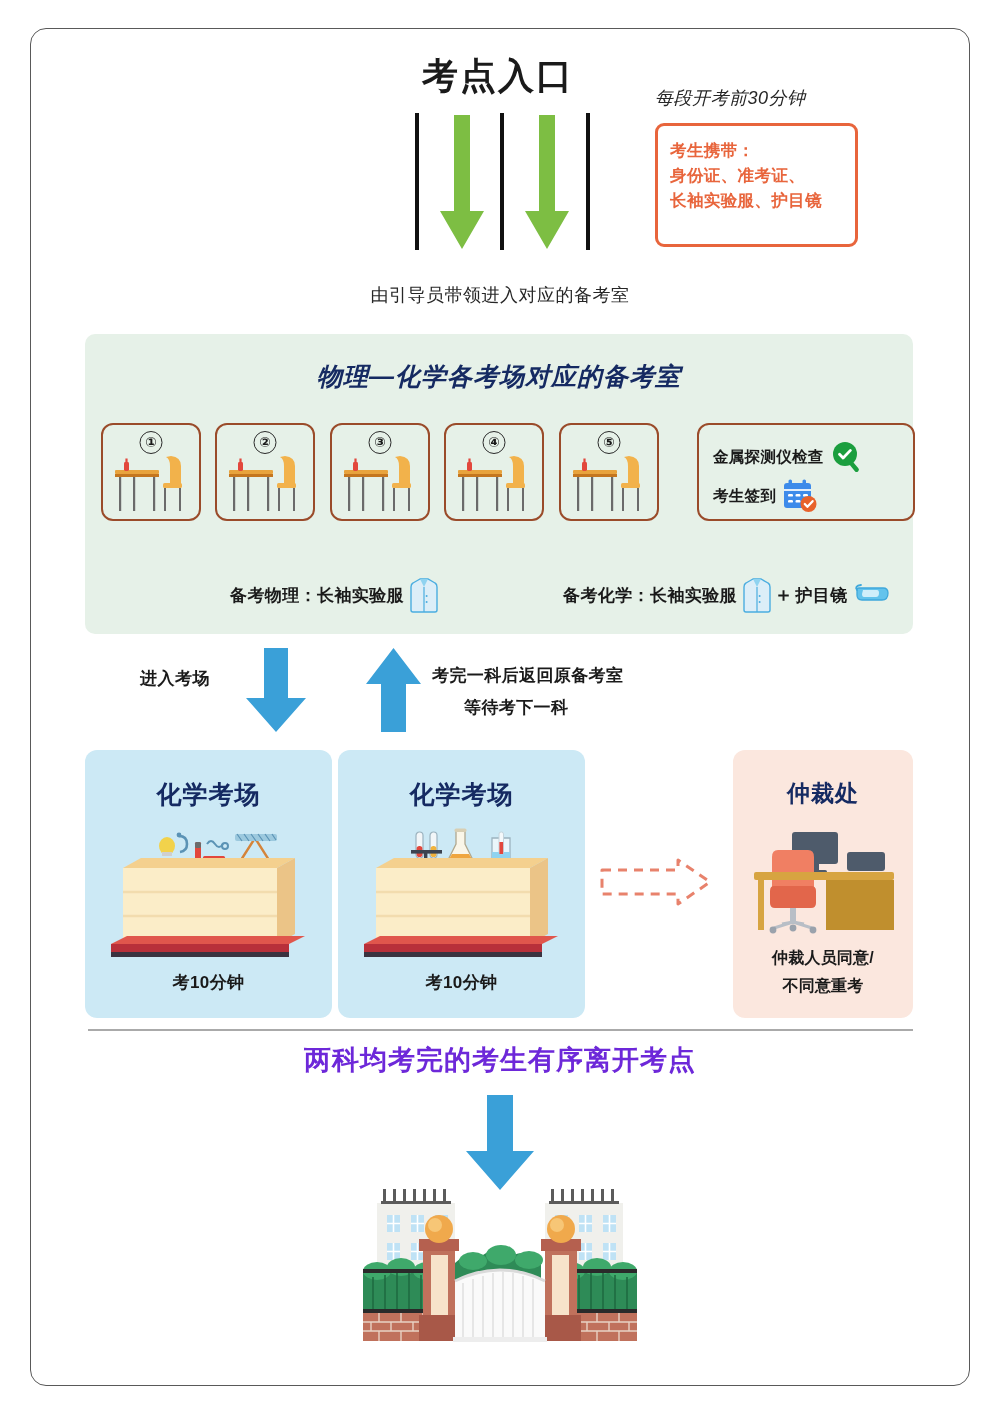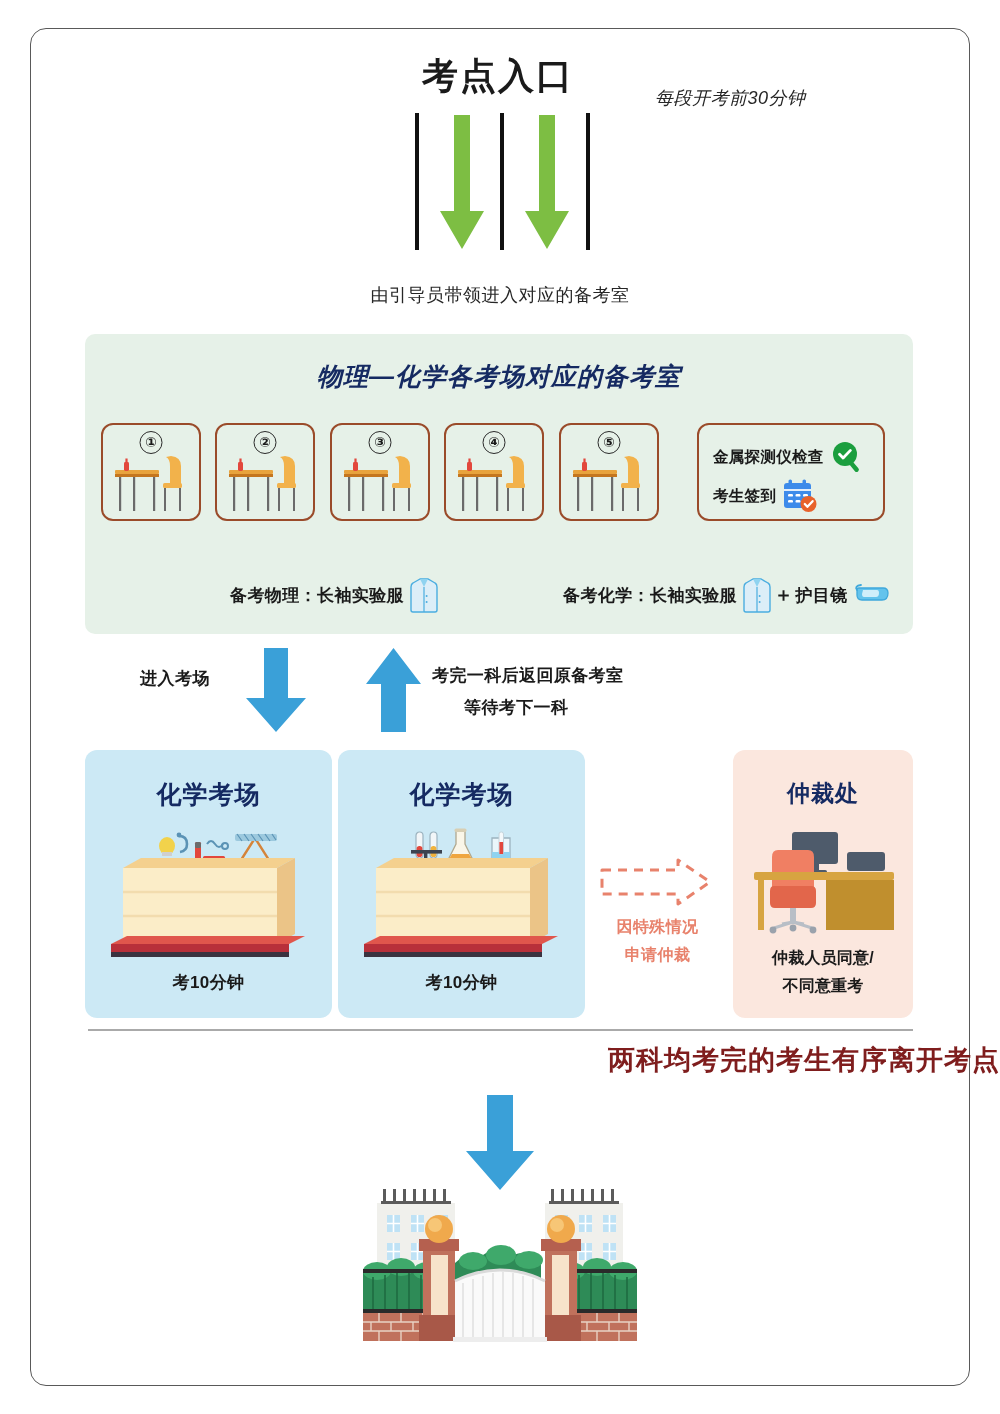--- a/index.html
+++ b/index.html
@@ -101,21 +101,21 @@
     width: 23px; height: 23px; border-radius: 50%;
     border: 1.5px solid #2a2a2a;
     font-size: 14px; line-height: 21px; text-align: center;
     color: #1a1a1a; font-weight: 600;
     background: transparent;
   }
   .desk-ill { position: absolute; left: 8px; top: 27px; }
 
   .check-card {
     position: absolute; left: 596px; top: 0;
-    width: 188px; height: 98px;
+    width: 218px; height: 98px;
     border: 2px solid #9A4B2A;
     border-radius: 12px;
   }
   .check-row { position: absolute; display: flex; align-items: center; }
   .check-row.c1 { left: 14px; top: 15px; }
   .check-row.c2 { left: 14px; top: 54px; }
   .check-label { font-size: 15.5px; font-weight: bold; color: #1a1a1a; letter-spacing: 0.3px; }
 
   .wear-line {
     position: absolute; display: flex; align-items: center;
@@ -189,22 +189,22 @@
     line-height: 28px; letter-spacing: 0.4px;
   }
 
   
   .divider {
     position: absolute; left: 88px; top: 1029px;
     width: 825px; height: 2px; background: #aaaaaa;
   }
   .leave-title {
     position: absolute; left: 0; top: 1042px; width: 1000px;
-    text-align: right;
-    font-size: 27px; font-weight: bold; color: #7f1d1d; letter-spacing: 1px;
+    text-align: center;
+    font-size: 27px; font-weight: bold; color: #6d28d9; letter-spacing: 1px;
   }
   .leave-arrow { position: absolute; left: 466px; top: 1095px; width: 68px; height: 95px; }
   .school-gate { position: absolute; left: 355px; top: 1185px; }
 </style>
 </head>
 <body>
 
 <div id="page">
   <div class="outer-card"></div>
 
@@ -219,20 +219,25 @@
     <svg class="g-arrow a1" viewBox="0 0 44 134">
       <path d="M14 0 H30 V96 H44 L22 134 L0 96 H14 Z" fill="#7DBE43"></path>
     </svg>
     <svg class="g-arrow a2" viewBox="0 0 44 134">
       <path d="M14 0 H30 V96 H44 L22 134 L0 96 H14 Z" fill="#7DBE43"></path>
     </svg>
   </div>
 
   <div class="notice-top">每段开考前30分钟</div>
 
+  <div class="carry-box">
+    <div>考生携带：</div>
+    <div>身份证、准考证、</div>
+    <div>长袖实验服、护目镜</div>
+  </div>
 
   <div class="guide-line">由引导员带领进入对应的备考室</div>
 
   <div class="prep-panel">
     <div class="prep-title">物理—化学各考场对应的备考室</div>
 
     <div class="room-row">
 
       <div class="room-card r1">
         <div class="room-num">①</div>
@@ -453,24 +458,20 @@
       <path d="M2 118 H180 L196 110 H18 Z" fill="#E0564C"></path>
       <rect x="2" y="118" width="178" height="8" fill="#B8303A"></rect>
       <rect x="2" y="126" width="178" height="5" fill="#3A3340"></rect>
     </svg>
     <div class="exam-dur">考10分钟</div>
   </div>
 
   <svg class="dashed-arrow" viewBox="0 0 112 48">
     <path d="M2 12 H78 V2 L110 24 L78 46 V36 H2 Z" fill="none" stroke="#E8826C" stroke-width="3" stroke-dasharray="9 7" stroke-linejoin="round"></path>
   </svg>
-  <div class="arb-reason">
-    <div>因特殊情况</div>
-    <div>申请仲裁</div>
-  </div>
 
   <div class="arb-card">
     <div class="arb-title">仲裁处</div>
     <svg class="arb-desk" width="150" height="112" viewBox="0 0 150 112">
 
       <rect x="44" y="8" width="46" height="32" rx="3" fill="#4E5B6B"></rect>
       <rect x="63" y="40" width="8" height="7" fill="#4E5B6B"></rect>
       <rect x="55" y="46" width="24" height="4" rx="1.8" fill="#4E5B6B"></rect>
 
       <rect x="99" y="28" width="38" height="19" rx="3" fill="#4E5B6B"></rect>

